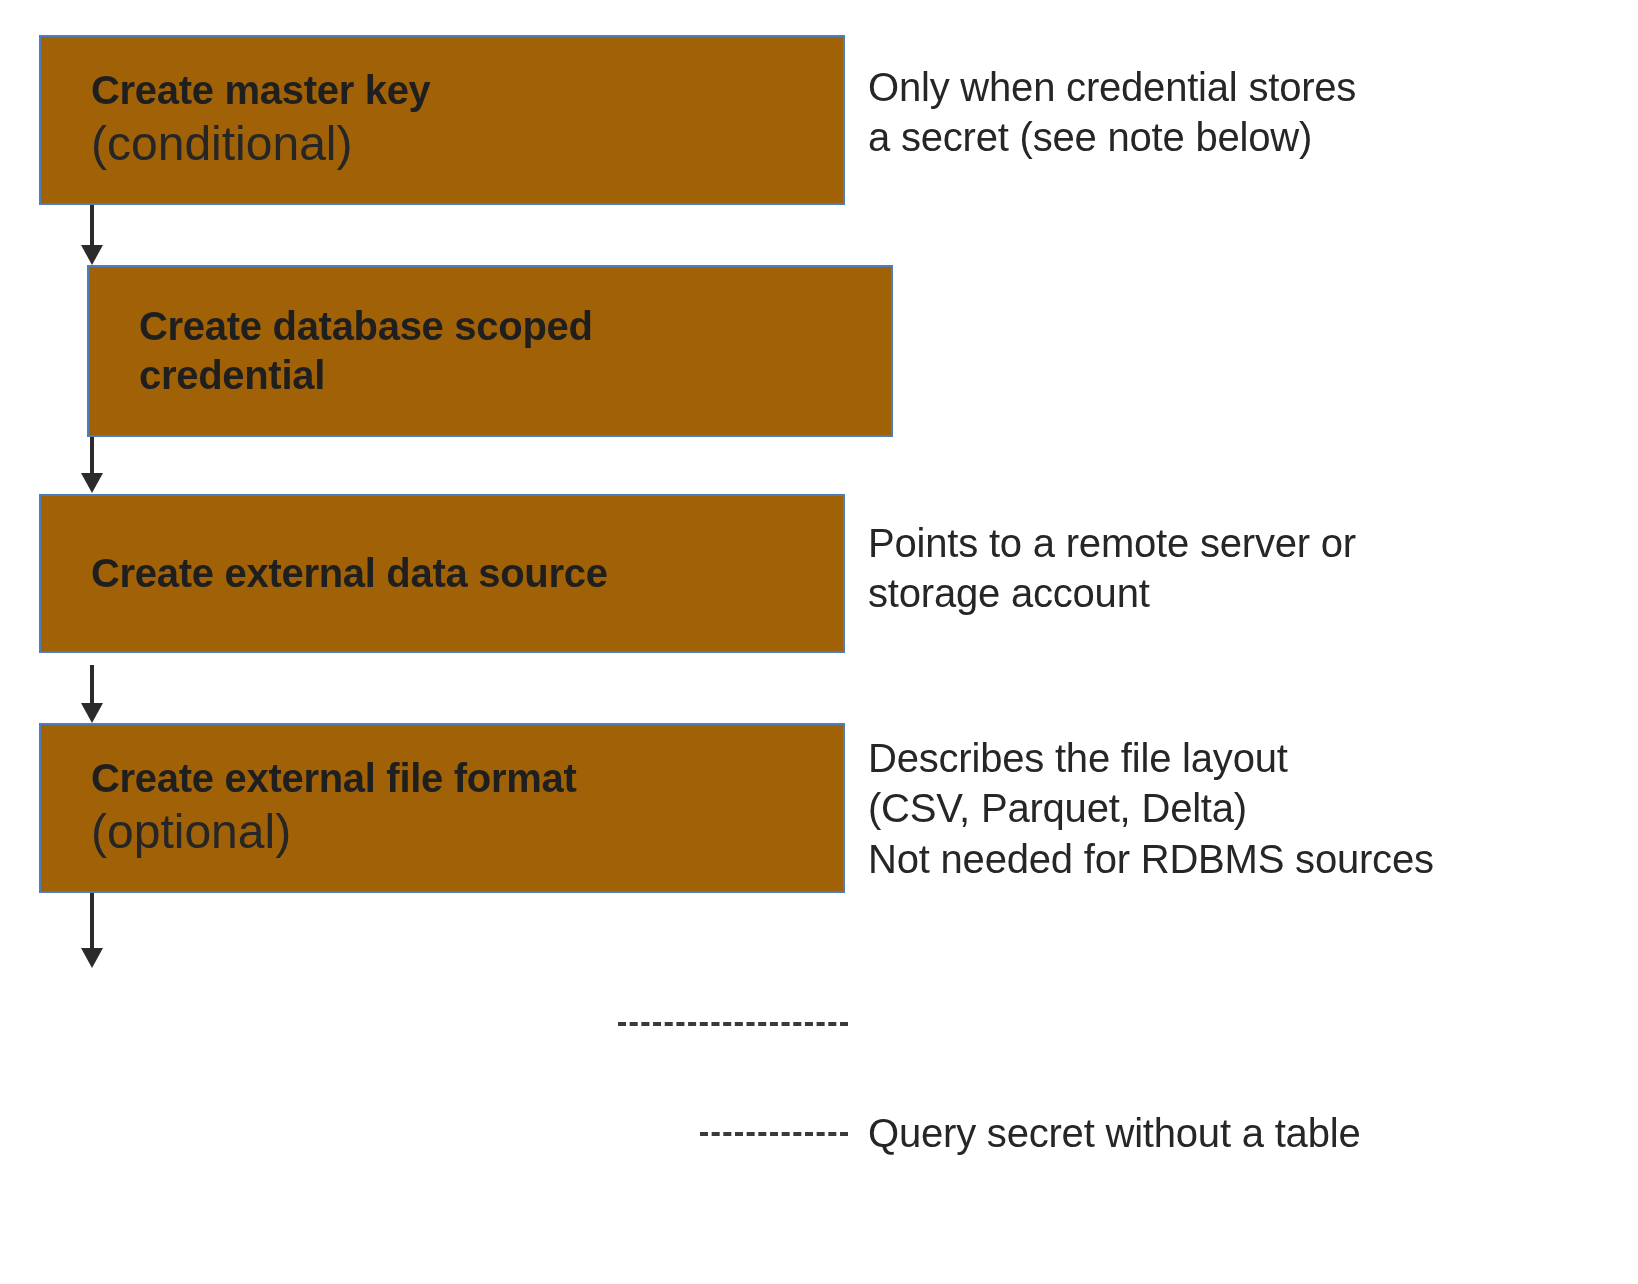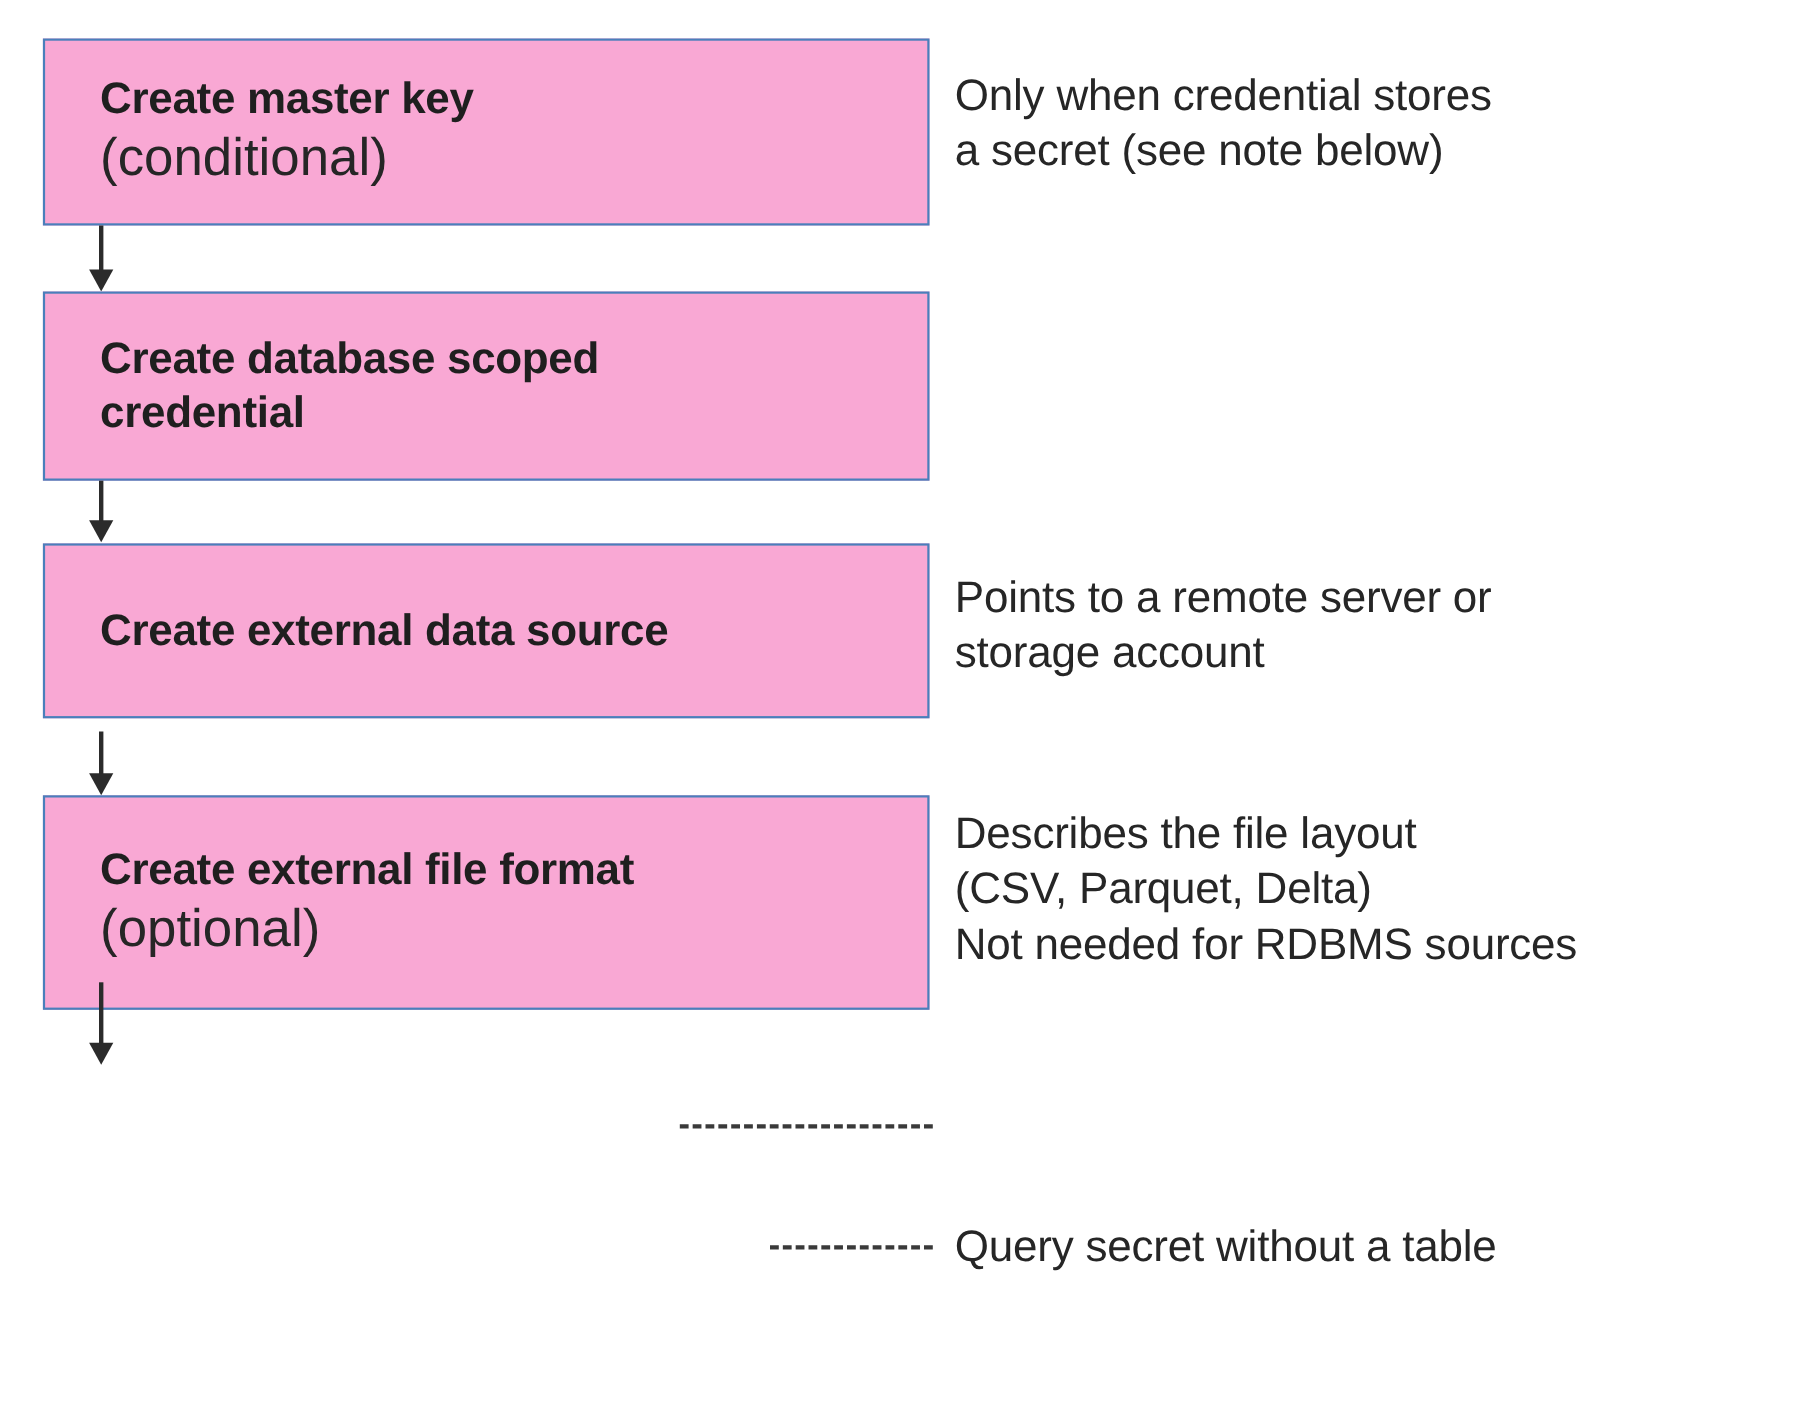--- a/index.html
+++ b/index.html
@@ -20,21 +20,21 @@
     left: 0; top: 0;
     width: 1638px;
     height: 1284px;
   }
 
   
   .box {
     position: absolute;
     left: 39px;
     width: 806px;
-    background: #f9a8d4;
+    background: #a16207;
     border: 2px solid #4a7fbb;
     box-sizing: border-box;
     display: flex;
     flex-direction: column;
     justify-content: center;
   }
   .box-inner {
     padding-left: 50px;
     padding-right: 14px;
   }
@@ -47,23 +47,23 @@
     white-space: pre-line;
   }
   .box-sub {
     font-weight: normal;
     font-size: 48px;
     line-height: 1.22;
     color: #262626;
   }
 
   #box1 { top: 35px;  height: 170px; }
-  #box2 { top: 265px; height: 172px; }
+  #box2 { top: 265px; height: 172px; margin-left: 48px; }
   #box3 { top: 494px; height: 159px; }
-  #box4 { top: 723px; height: 195px; }
+  #box4 { top: 723px; height: 170px; }
   #box5 { top: 968px; height: 232px; }
 
   
   .arrow {
     position: absolute;
     left: 85px;
     width: 14px;
   }
   .arrow .shaft {
     position: absolute;

